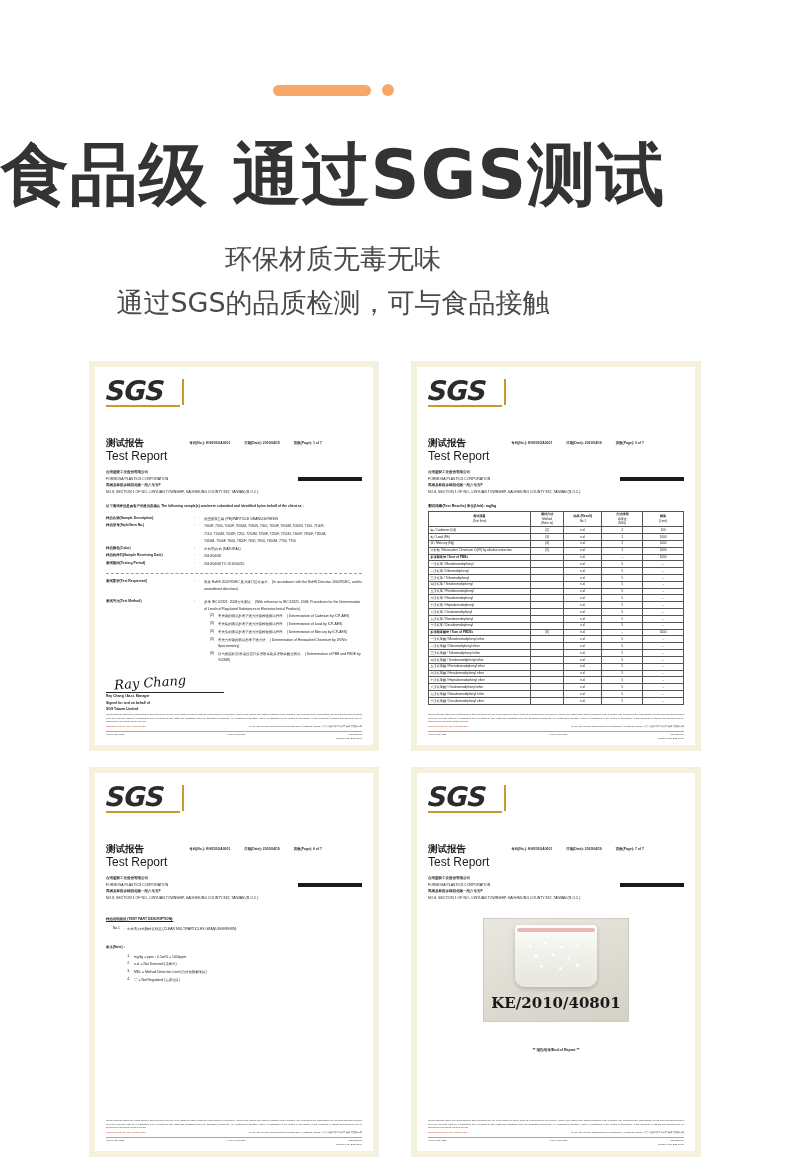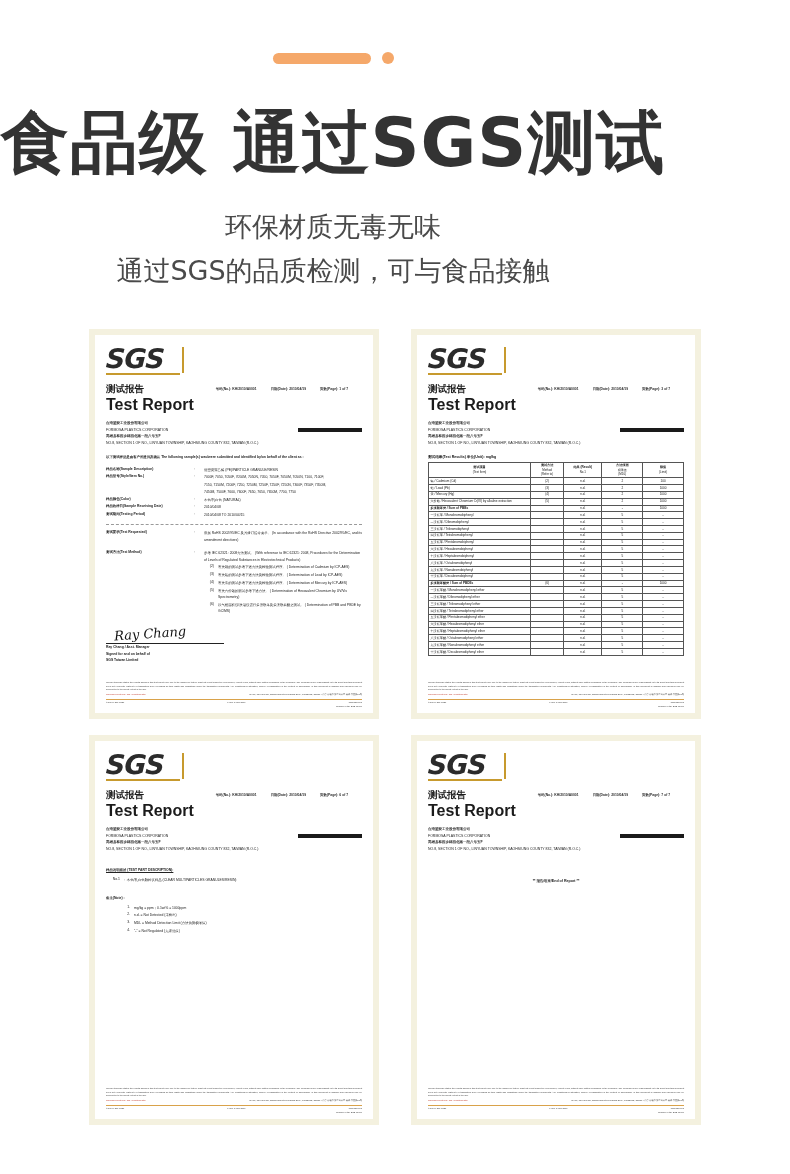--- a/index.html
+++ b/index.html
@@ -4,21 +4,21 @@
 <style>
   * { margin:0; padding:0; box-sizing:border-box; }
   html,body { width:790px; height:1174px; }
   body {
     background:#ffffff;
     font-family:"Liberation Sans","DejaVu Sans",sans-serif;
     overflow:hidden;
   }
 
   
-  .hero { width:666px; padding-top:50px; text-align:center; }
+  .hero { width:666px; padding-top:82px; text-align:center; }
   .deco { display:flex; justify-content:center; align-items:center; gap:11px; height:16px; }
   .deco-bar { width:98px; height:11px; border-radius:6px; background:#f5a86a; }
   .deco-dot { width:12px; height:12px; border-radius:50%; background:#f5a86a; }
 
   .hero-title {
     margin-top:40px;
     font-size:68px;
     line-height:1.08;
     font-weight:bold;
     color:#333333;
@@ -74,27 +74,27 @@
   .sgs-rule {
     height:2px; background:#c79a2e; width:74px;
     margin-top:1px;
   }
   .sgs-tick {
     position:absolute; right:-4px; top:2px;
     width:2px; height:26px; background:#c79a2e;
   }
 
   
-  .rep-head { margin-top:8px; display:flex; align-items:flex-start; }
+  .rep-head { margin-top:30px; display:flex; align-items:flex-start; }
   .rep-title-cn {
     font-size:9.5px; font-weight:bold; color:#1b1b1b; line-height:1.25;
     font-family:"DejaVu Sans","Liberation Sans",sans-serif;
   }
   .rep-title-en {
-    font-size:16px; font-weight:bold; color:#1b1b1b; line-height:1.25;
+    font-size:12px; font-weight:normal; color:#1b1b1b; line-height:1.25;
     font-family:"Liberation Sans",sans-serif;
   }
   .rep-meta { margin-left:22px; padding-top:4px; display:flex; gap:14px; }
   .meta-chunk { font-size:3.4px; color:#2d2d2d; white-space:nowrap; font-weight:bold; }
 
   
   .addr { margin-top:5px; position:relative; }
   .addr-line { font-size:3.5px; color:#222; line-height:1.92; white-space:nowrap; }
   .addr-line.b { font-weight:bold; }
   .redact {
@@ -708,20 +708,26 @@
       </div>
 
       <div class="addr">
         <div class="addr-line b">台湾塑胶工业股份有限公司</div>
         <div class="addr-line">FORMOSA PLASTICS CORPORATION</div>
         <div class="addr-line b">高雄县林园乡林园北路一段八号五F</div>
         <div class="addr-line">NO.8, SECTION 1 OF NO., LINYUAN TOWNSHIP, KAOHSIUNG COUNTY 832, TAIWAN (R.O.C.)</div>
         <div class="redact"></div>
       </div>
 
+      <div class="photo-box">
+        <div class="bag">
+          <div class="bag-pellets"></div>
+        </div>
+        <div class="photo-label">KE/2010/40801</div>
+      </div>
 
       <div class="end-rep">** 报告结束/End of Report **</div>
 
       <div class="cfoot">
         <div class="cfoot-txt">Unless otherwise stated the results shown in this test report refer only to the sample(s) tested. This test report cannot be reproduced, except in full, without prior written permission of the Company. The Company's sole responsibility is to its Client and this document does not exonerate parties to a transaction from exercising all their rights and obligations under the transaction documents. Any unauthorized alteration, forgery or falsification of the content or appearance of this document is unlawful and offenders may be prosecuted to the fullest extent of the law.</div>
         <div class="cfoot-row">
           <span class="cfoot-left">www.sgs.com/terms_and_conditions.htm</span>
           <span class="cfoot-right">No.61, Kai Fa Road, Nanzih Export Processing Zone, Kaohsiung, Taiwan / 台湾 高雄市 加工出口区 楠梓 开发路61号</span>
         </div>
         <div class="cfoot-rule"></div>

